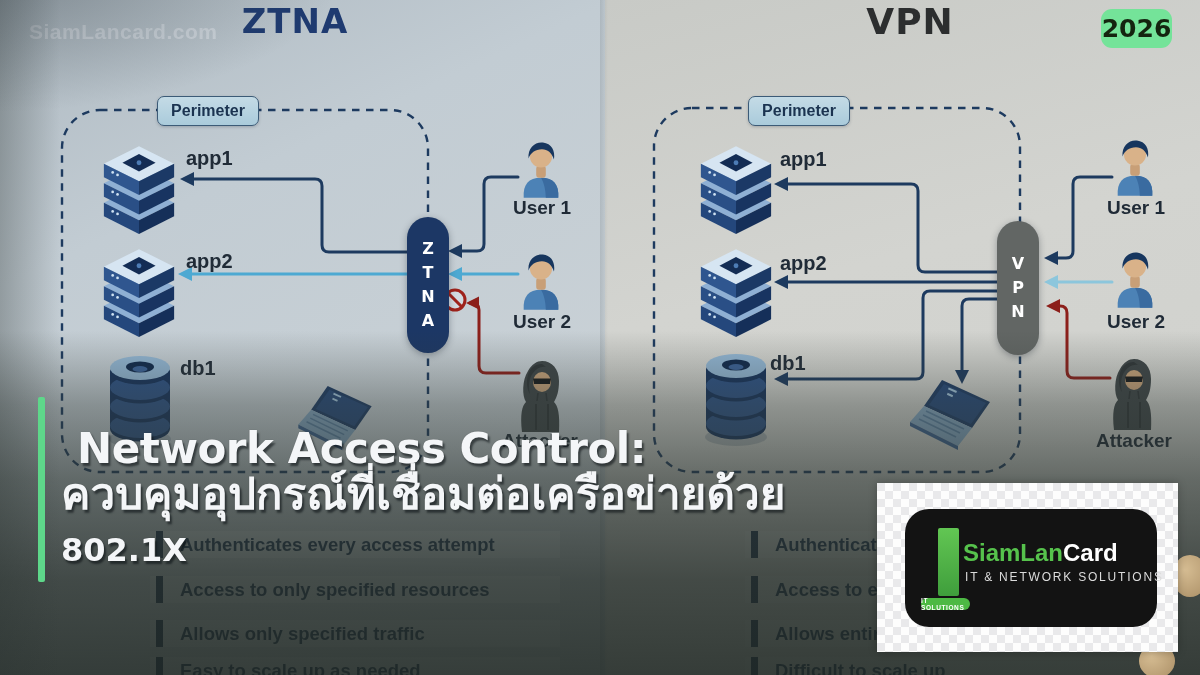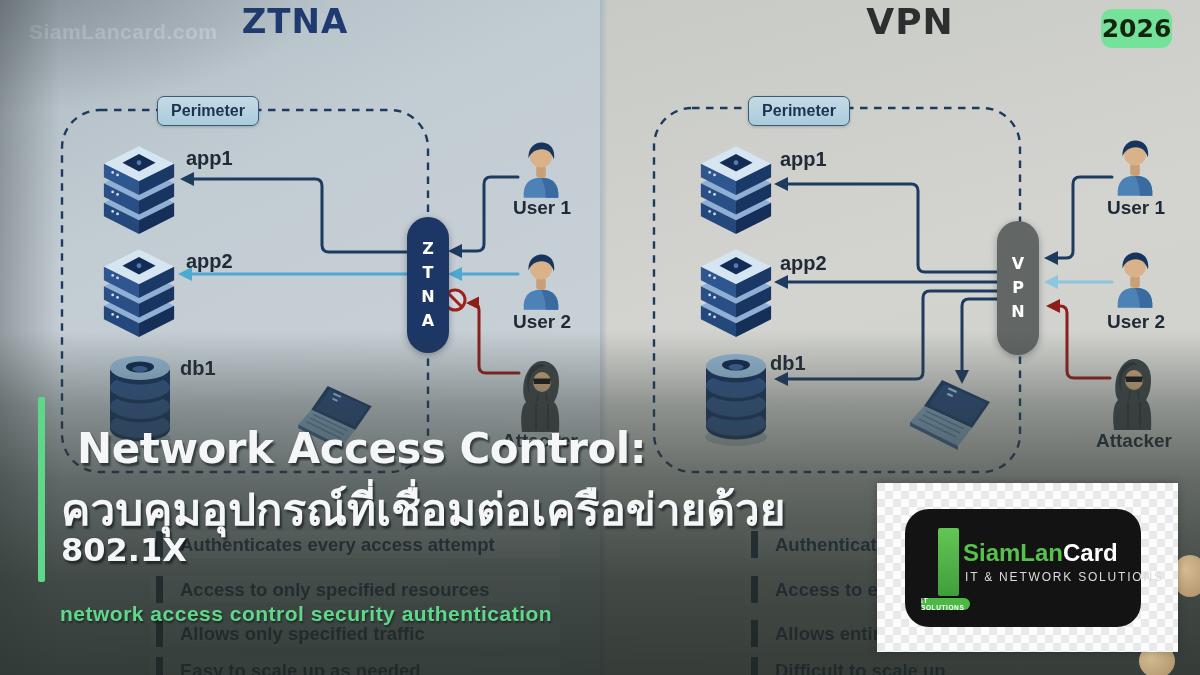--- a/index.html
+++ b/index.html
@@ -41,29 +41,29 @@
       radial-gradient(520px 200px at -2% -4%, rgba(52,62,68,0.42), rgba(52,62,68,0) 70%),
       linear-gradient(90deg, rgba(44,52,50,0.32) 0, rgba(44,52,50,0) 5%),
       linear-gradient(180deg, rgba(50,58,54,0) 49%, rgba(50,58,54,0.42) 60%,
         rgba(44,52,48,0.66) 71%, rgba(36,44,40,0.82) 86%, rgba(32,40,36,0.88) 100%);}
   
   .greenbar{left:38px;top:397px;width:7px;height:185px;background:#5ed78a;border-radius:2px;}
   .h-line{color:#f4f6f8;font-weight:700;white-space:nowrap;
     font-family:"DejaVu Sans","Liberation Sans",sans-serif;
     text-shadow:2px 3px 2px rgba(8,12,16,0.55),0 0 1px rgba(0,0,0,0.35);}
   .h-en{left:77px;top:424px;font-size:42px;letter-spacing:-0.5px;}
-  .h-th{left:61px;top:474px;font-size:44px;}
+  .h-th{left:61px;top:458px;font-size:44px;}
   .h-std{left:61px;top:531px;font-size:32px;}
   .keywords{left:60px;top:602px;font-size:21px;font-weight:700;color:#5fd88b;letter-spacing:0.5px;
     white-space:nowrap;text-shadow:1px 2px 2px rgba(0,0,0,0.45);}
   
   .logo-wrap{left:877px;top:483px;width:301px;height:169px;
     background:conic-gradient(#fdfdfd 0 90deg,#e9e9eb 90deg 180deg,#fdfdfd 180deg 270deg,#e9e9eb 270deg 360deg);
     background-size:16px 16px;box-shadow:0 0 8px rgba(0,0,0,0.25);}
-  .logo-card{position:absolute;left:28px;top:26px;width:236px;height:118px;background:#131313;border-radius:24px;}
+  .logo-card{position:absolute;left:28px;top:26px;width:236px;height:118px;background:#131313;border-radius:24px;padding-left:16px;}
   .logo-bar{position:absolute;left:33px;top:19px;width:21px;height:68px;border-radius:2px;
     background:linear-gradient(180deg,#62c653,#3f9e3c);}
   .logo-badge{position:absolute;left:16px;top:89px;width:49px;height:12px;background:#4db944;border-radius:6px;
     display:flex;align-items:center;justify-content:center;font-size:6.5px;font-weight:700;color:#fff;letter-spacing:0.6px;}
   .logo-brand{position:absolute;left:58px;top:30px;font-size:24px;font-weight:700;white-space:nowrap;}
   .logo-brand .g{color:#56c24c;}
   .logo-brand .w{color:#ffffff;}
   .logo-tagline{position:absolute;left:60px;top:61px;font-size:12px;color:#dcdcdc;letter-spacing:1.8px;white-space:nowrap;}
   .tan{border-radius:50%;background:radial-gradient(circle at 35% 35%,#d6bd93,#ab8f66);}
 </style>
@@ -298,21 +298,20 @@
       <use href="#sym-attacker"></use>
     </svg>
   <div class="abs userlabel" style="left:1092px;top:430px;width:84px;">Attacker</div>
 
   <div class="abs shade"></div>
 
   <div class="abs greenbar"></div>
   <div class="abs h-line h-en">Network Access Control:</div>
   <div class="abs h-line h-th">ควบคุมอุปกรณ์ที่เชื่อมต่อเครือข่ายด้วย</div>
   <div class="abs h-line h-std">802.1X</div>
-  <div class="abs keywords">network access control security authentication</div>
 
   <div class="abs tan" style="left:1172px;top:555px;width:36px;height:42px;"></div>
   <div class="abs tan" style="left:1139px;top:644px;width:36px;height:34px;"></div>
 
   <div class="abs logo-wrap">
     <div class="logo-card">
       <div class="logo-bar"></div>
       <div class="logo-badge">IT SOLUTIONS</div>
       <div class="logo-brand">
         <span class="g">SiamLan</span><span class="w">Card</span>

